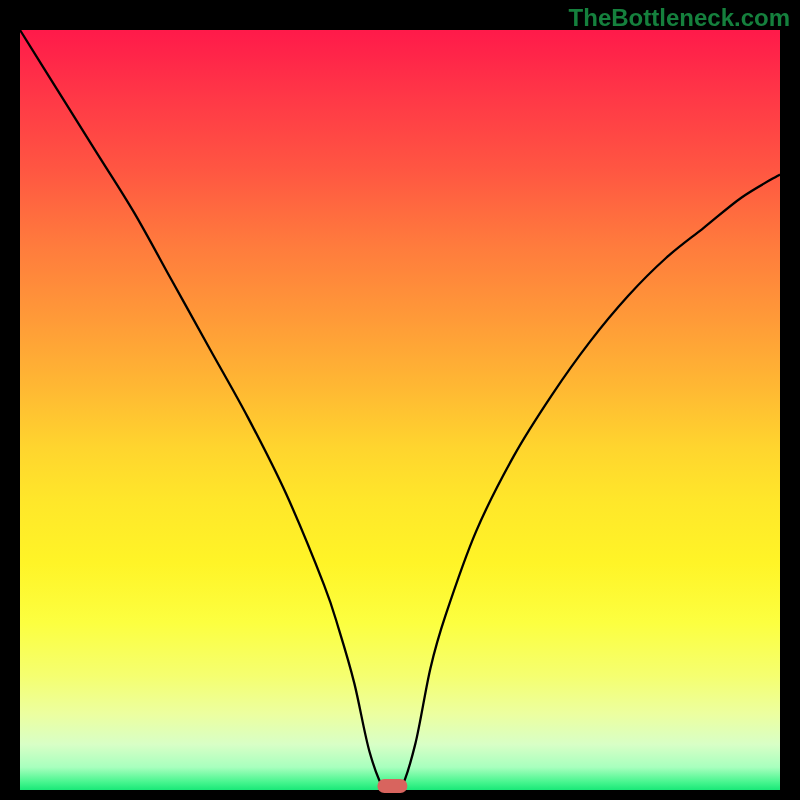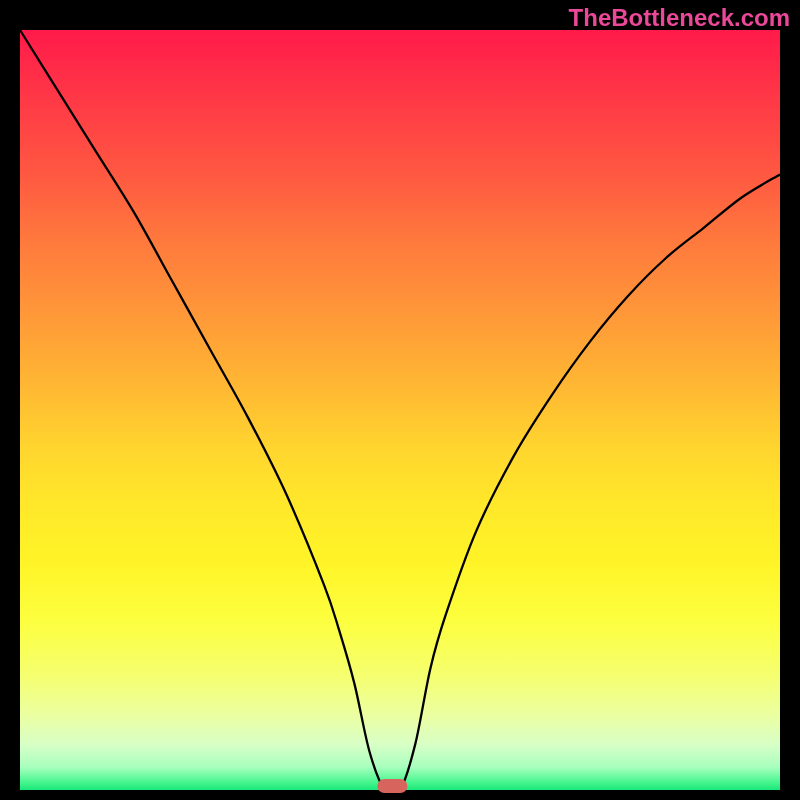--- a/index.html
+++ b/index.html
@@ -14,21 +14,21 @@
   .outer {
     width: 800px;
     height: 800px;
     background: #000;
     position: relative;
   }
   .watermark {
     position: absolute;
     top: 4px;
     right: 10px;
-    color: #ec4899;
+    color: #15803d;
     font-size: 24px;
     font-weight: 600;
     z-index: 10;
   }
   .plot {
     position: absolute;
     left: 20px;
     top: 30px;
     width: 760px;
     height: 760px;

